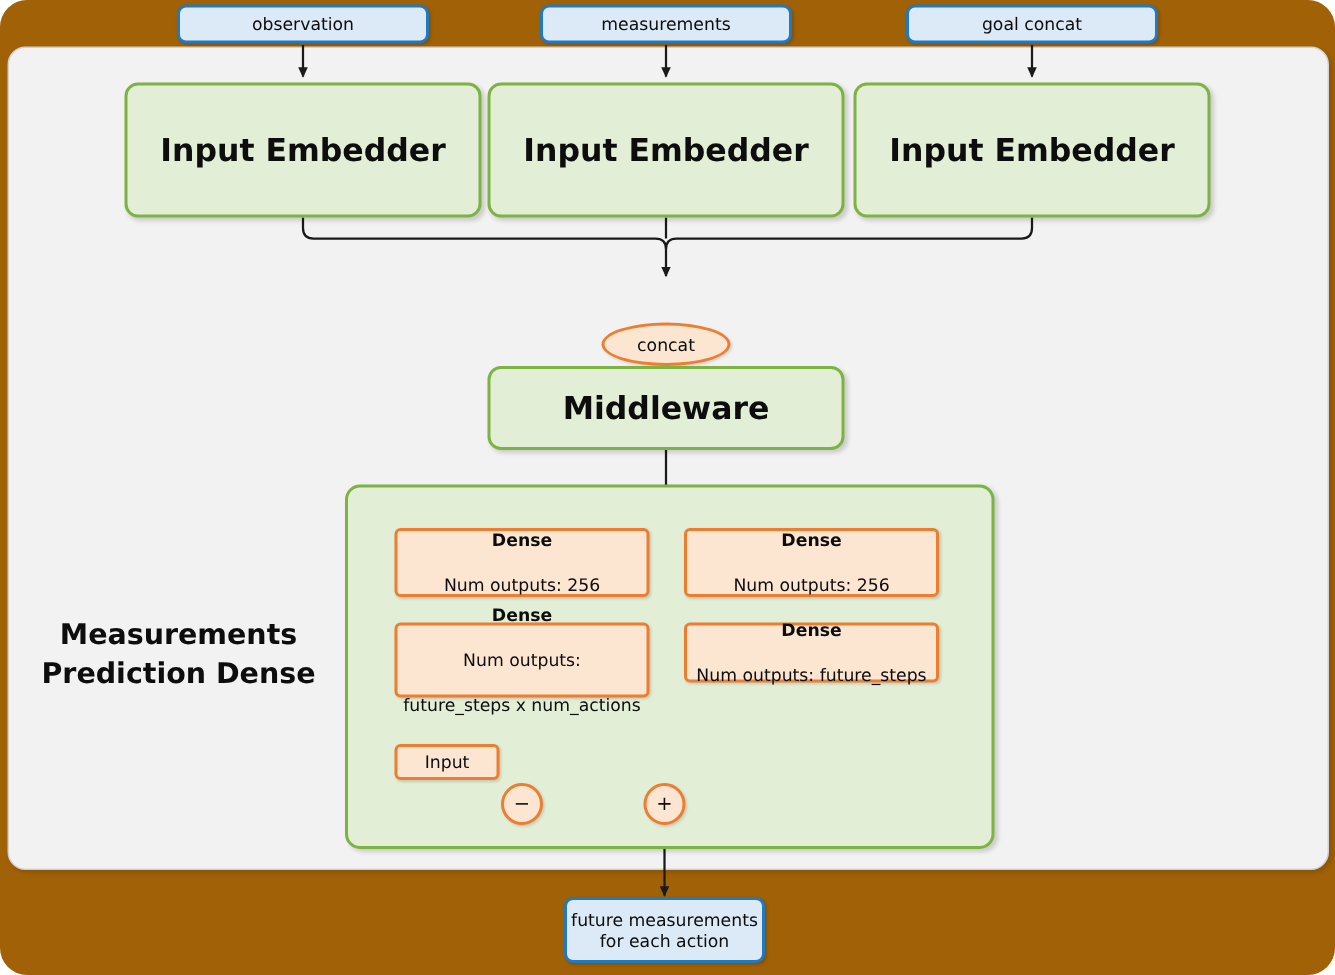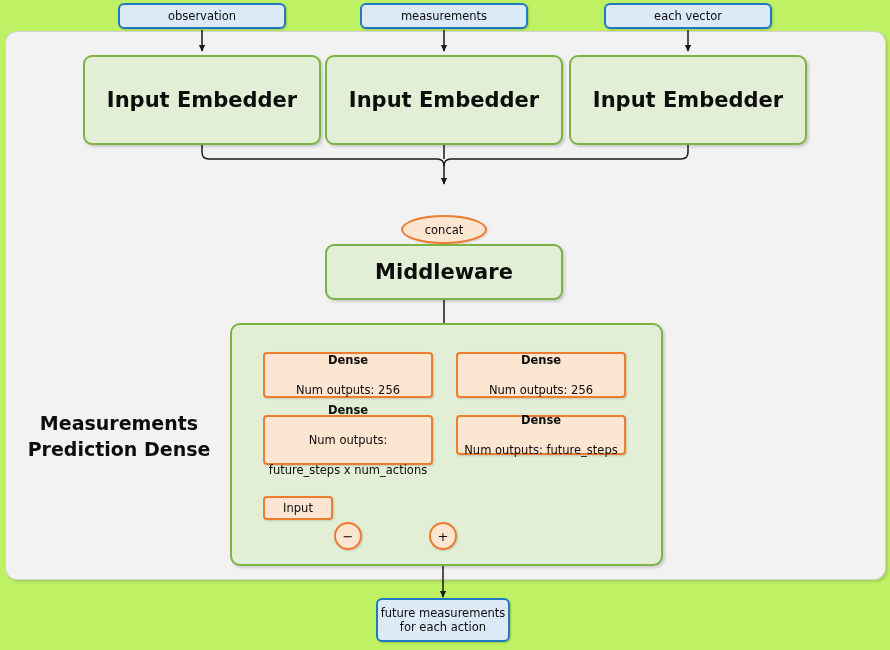--- a/index.html
+++ b/index.html
@@ -1,17 +1,17 @@
 <!DOCTYPE html>
 <html><head>
 <meta charset="utf-8">
 <style>
   html,body{margin:0;padding:0;background:#ffffff;}
   body{width:890px;height:650px;font-family:"DejaVu Sans",sans-serif;}
-  #stage{position:relative;width:890px;height:650px;overflow:hidden;background:#bef264;}
+  #stage{position:relative;width:890px;height:650px;overflow:hidden;background:#a16207;border-radius:18px;}
 
   svg.wires{position:absolute;left:0;top:0;width:890px;height:650px;pointer-events:none;}
 
   .node{position:absolute;box-sizing:border-box;display:flex;align-items:center;justify-content:center;text-align:center;}
 
   
   .outer-frame{
     position:absolute;left:5px;top:31px;width:879px;height:547px;
     background:#f2f2f2;border:1px solid #d2d2d2;border-radius:12px;
     box-shadow:2px 2px 3px rgba(0,0,0,0.14);
@@ -116,21 +116,21 @@
     </g>
   </svg>
 
   <div class="node io-box" style="left:118px;top:3px;width:168px;height:26px;">
     <span>observation</span>
   </div>
   <div class="node io-box" style="left:360px;top:3px;width:168px;height:26px;">
     <span>measurements</span>
   </div>
   <div class="node io-box" style="left:604px;top:3px;width:168px;height:26px;">
-    <span>each vector</span>
+    <span>goal concat</span>
   </div>
 
   <div class="node green-box big-label" style="left:83px;top:55px;width:238px;height:90px;">
     <span>Input Embedder</span>
   </div>
   <div class="node green-box big-label" style="left:325px;top:55px;width:238px;height:90px;">
     <span>Input Embedder</span>
   </div>
   <div class="node green-box big-label" style="left:569px;top:55px;width:238px;height:90px;">
     <span>Input Embedder</span>

